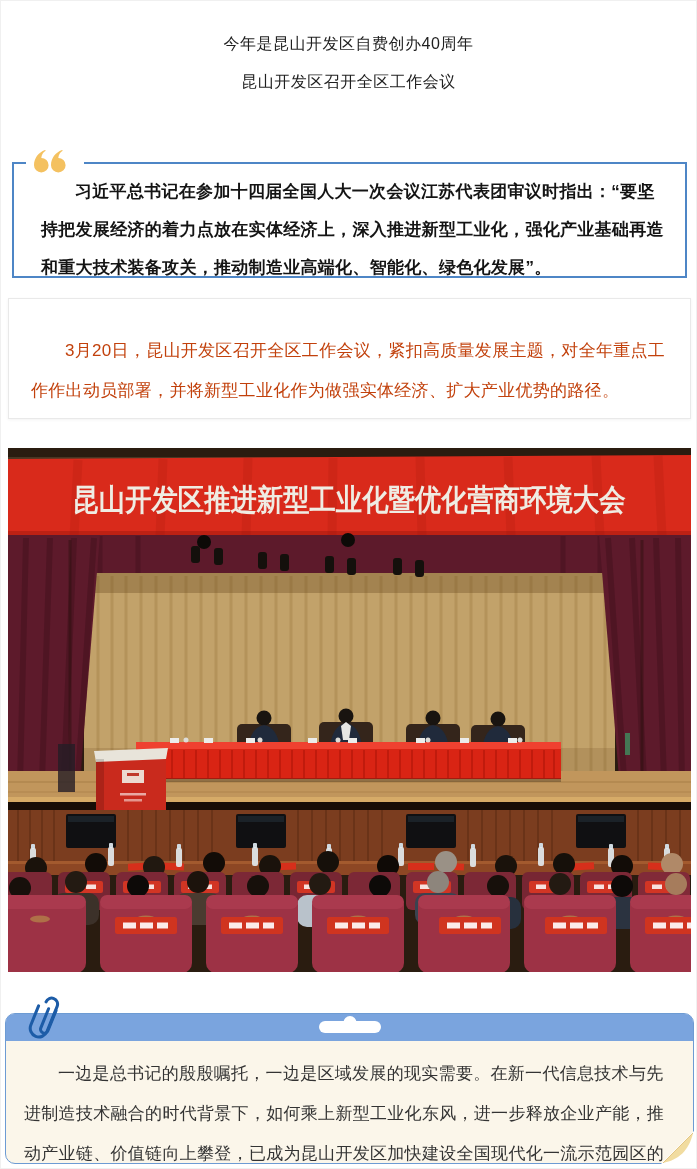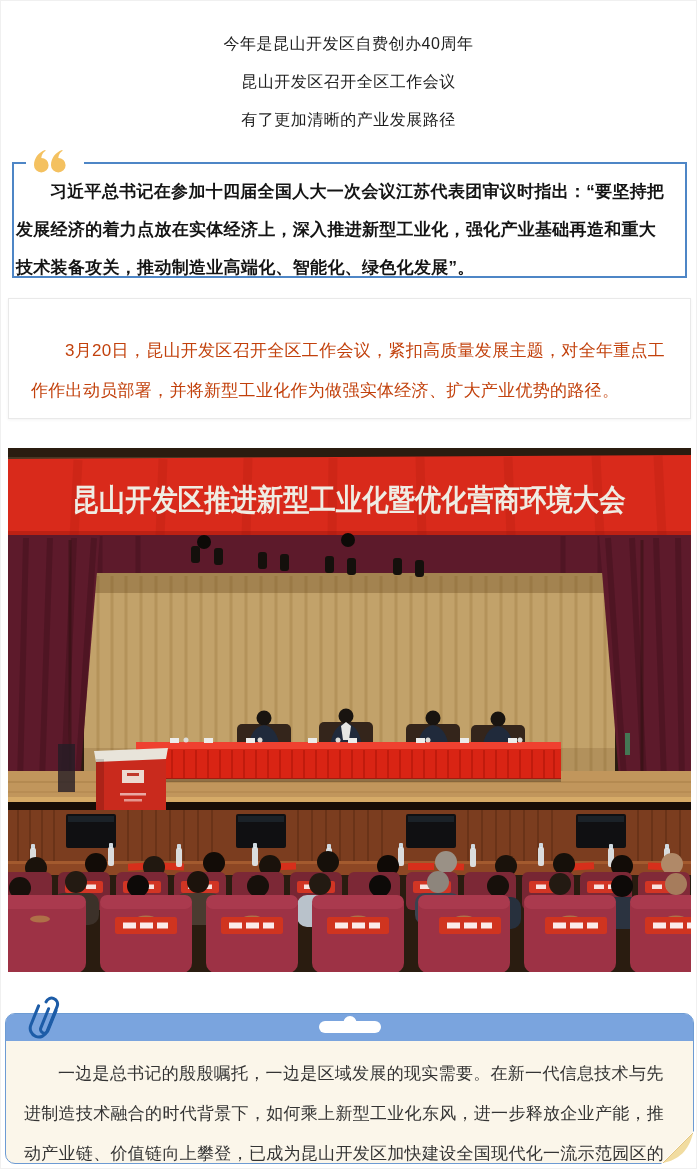--- a/index.html
+++ b/index.html
@@ -6,21 +6,21 @@
   html,body { margin:0; padding:0; background:#ffffff; }
   body { width:697px; font-family:"Liberation Sans", sans-serif; }
   .page { position:relative; width:697px; height:1169px; background:#fff; border:1px solid #f0f0f0; overflow:hidden; }
 
   .intro { position:absolute; top:24px; left:0; width:100%; text-align:center;
            font-size:16px; line-height:38px; color:#1f1f1f; letter-spacing:.5px; }
 
   .quote-box { position:absolute; top:161px; left:11px; width:675px; height:116px;
                border:2px solid #4e86c6; background:#fff; }
   .quote-icon { position:absolute; top:-15px; left:12px; background:#fff; padding:0 6px; line-height:0; }
-  .quote-text { padding:9px 16px 0 2px; font-size:17px; font-weight:bold; color:#141414;
+  .quote-text { padding:9px 16px 0 27px; font-size:17px; font-weight:bold; color:#141414;
                 line-height:38px; text-indent:2em; letter-spacing:.3px; }
 
   .para-box { position:absolute; top:297px; left:7px; width:683px; height:121px;
               border:1px solid #e9e9e9; background:#fff; box-shadow:0 1px 3px rgba(0,0,0,.05); }
   .para-text { padding:32px 24px 0 22px; font-size:17px; color:#c2410c; line-height:40px;
                text-indent:2em; letter-spacing:.3px; }
 
   .photo { position:absolute; top:447px; left:7px; width:683px; height:524px; background:#2a1c10; }
   .photo svg { display:block; }
 
@@ -37,21 +37,20 @@
   .fold { position:absolute; right:-1px; bottom:-1px; line-height:0; }
 </style>
 </head>
 <body>
 
 <div class="page">
 
   <div class="intro">
     <div>今年是昆山开发区自费创办40周年</div>
     <div>昆山开发区召开全区工作会议</div>
-    <div>有了更加清晰的产业发展路径</div>
   </div>
 
   <div class="quote-box">
     <span class="quote-icon">
       <svg width="46" height="28" viewBox="0 0 46 28">
         <path d="M13 1 C6.5 3.5 2 9 2 16.2 A7.3 7.3 0 1 0 9.3 8.9 C9.6 5.8 11 3.4 13.8 1.8 Z" fill="#f4c160"></path>
         <path d="M30 1 C23.5 3.5 19 9 19 16.2 A7.3 7.3 0 1 0 26.3 8.9 C26.6 5.8 28 3.4 30.8 1.8 Z" fill="#f4c160"></path>
       </svg>
     </span>
     <div class="quote-text">习近平总书记在参加十四届全国人大一次会议江苏代表团审议时指出：“要坚持把发展经济的着力点放在实体经济上，深入推进新型工业化，强化产业基础再造和重大技术装备攻关，推动制造业高端化、智能化、绿色化发展”。</div>

